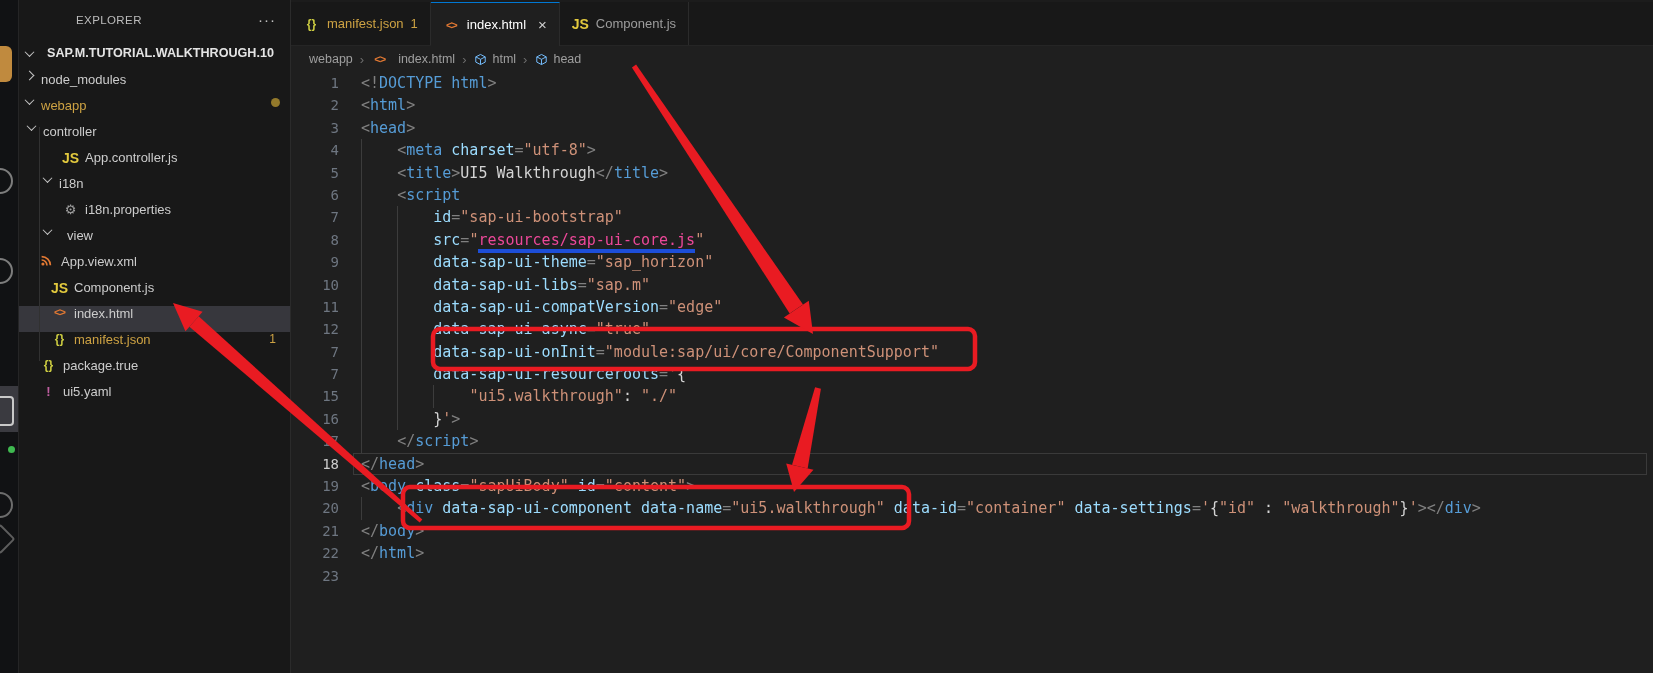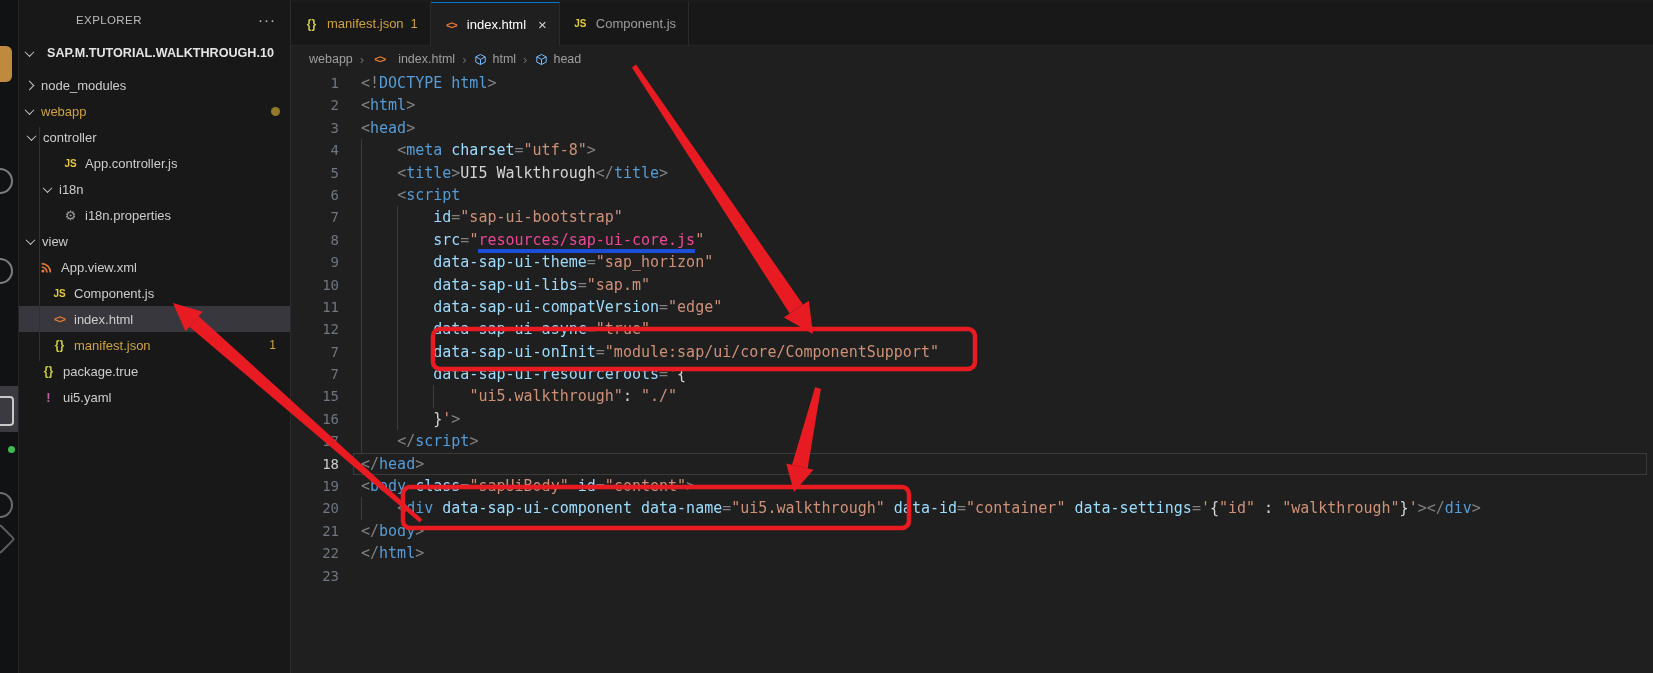--- a/index.html
+++ b/index.html
@@ -19,29 +19,29 @@
   .ab-low1{left:-13px;top:492px;width:22px;height:22px;border:2.5px solid #6d6d6d;border-radius:50%;}
   .ab-low2{left:-11px;top:528px;width:18px;height:18px;border:2.5px solid #5d5d5d;border-radius:3px;transform:rotate(45deg);}
 
   
   .sidebar{position:absolute;left:18px;top:0;width:272px;height:673px;background:#181818;border-right:1px solid #2b2b2b;z-index:2;}
   .sb-header{height:40px;display:flex;align-items:center;justify-content:space-between;padding:0 14px 0 18px;margin-left:40px;}
   .sb-title{font-size:11.5px;color:#bcbcbc;letter-spacing:.4px;}
   .sb-more{color:#c2c2c2;font-size:15px;letter-spacing:1px;cursor:pointer;line-height:10px;}
   .root-row{height:26px;display:flex;align-items:center;gap:6px;padding-left:8px;color:#e4e4e4;font-weight:bold;font-size:12.6px;}
   .tree{position:absolute;left:0;top:72px;right:0;}
-  .trow{height:26px;display:flex;align-items:center;font-size:13px;color:#cccccc;position:relative;cursor:pointer;}
+  .trow{height:26px;display:flex;align-items:flex-start;font-size:13px;color:#cccccc;position:relative;cursor:pointer;}
   .trow.selected{background:#37373d;}
   .trow .label{white-space:nowrap;}
   .trow.modified .label{color:#cda243;}
   .chev{width:6px;height:6px;border-right:1.4px solid #c5c5c5;border-bottom:1.4px solid #c5c5c5;flex:none;margin-right:8px;}
   .chev.down{transform:rotate(45deg) translate(-1px,-1px);}
   .chev.right{transform:rotate(-45deg);}
   .fi{width:17px;flex:none;display:inline-flex;justify-content:center;align-items:center;margin-right:6px;font-weight:bold;}
-  .fi-js{color:#e2c93e;font-size:10px;letter-spacing:0;}
+  .fi-js{color:#e2c93e;font-size:14px;letter-spacing:0;}
   .fi-json{color:#cbcb41;font-size:12px;}
   .fi-html{color:#e37933;font-size:11px;letter-spacing:-1px;}
   .fi-gear{color:#9f9f9f;font-size:13px;font-weight:normal;}
   .fi-yaml{color:#bf5ea0;font-size:13px;}
   .fi-svg{width:13px;height:13px;}
   .badge{position:absolute;right:14px;font-size:12px;color:#cda243;}
   .badge-dot{position:absolute;right:10px;width:9px;height:9px;border-radius:50%;background:#93792b;}
   .tree-guide{position:absolute;left:21px;width:1px;background:#313131;}
 
   
@@ -118,21 +118,21 @@
       <div class="trow" style="padding-left: 26px;">
         <span class="chev down"></span>
         <span class="label">i18n</span>
       </div>
       <div class="trow" style="padding-left: 44px;">
         <span class="fi">
           <span class="fi-gear">⚙</span>
         </span>
         <span class="label">i18n.properties</span>
       </div>
-      <div class="trow" style="padding-left: 9px;">
+      <div class="trow" style="padding-left: 26px; gap: 8px;">
         <span class="chev down"></span>
         <span class="label">view</span>
       </div>
       <div class="trow" style="padding-left: 20px;">
         <span class="fi">
           <svg class="fi-svg" viewBox="0 0 16 16">
             <circle cx="3.6" cy="12.4" r="1.9" fill="#e37933"></circle>
             <path d="M2 7.4 A6.6 6.6 0 0 1 8.6 14" stroke="#e37933" stroke-width="2" fill="none"></path>
             <path d="M2 3.2 A10.8 10.8 0 0 1 12.8 14" stroke="#e37933" stroke-width="2" fill="none"></path>
           </svg>

